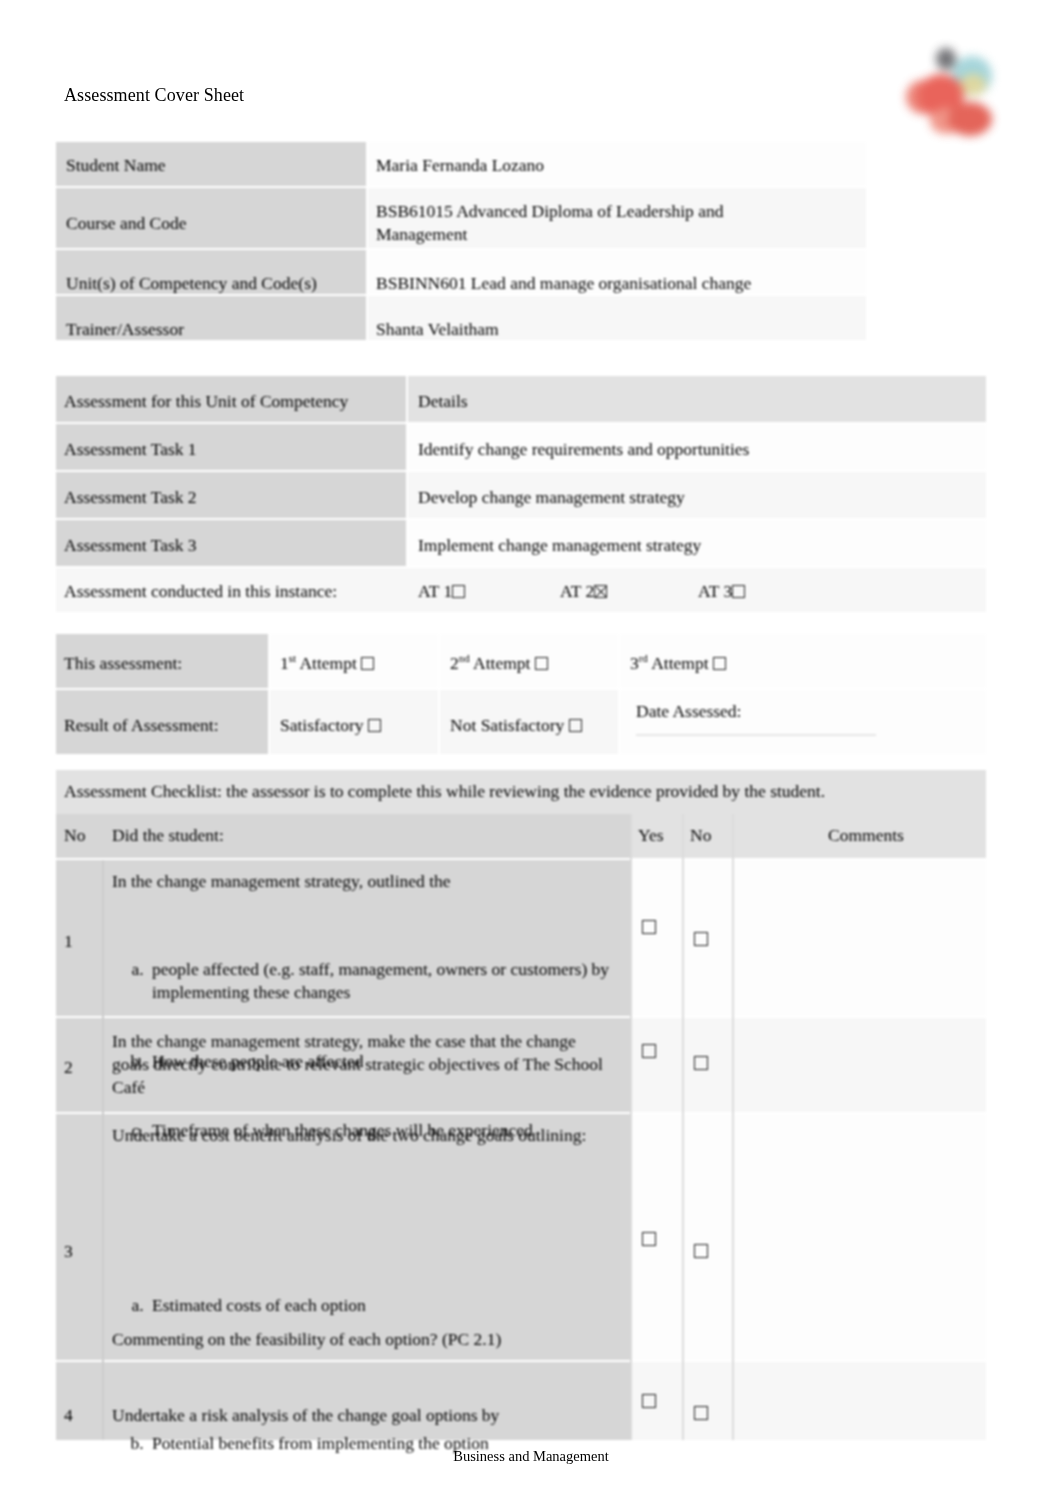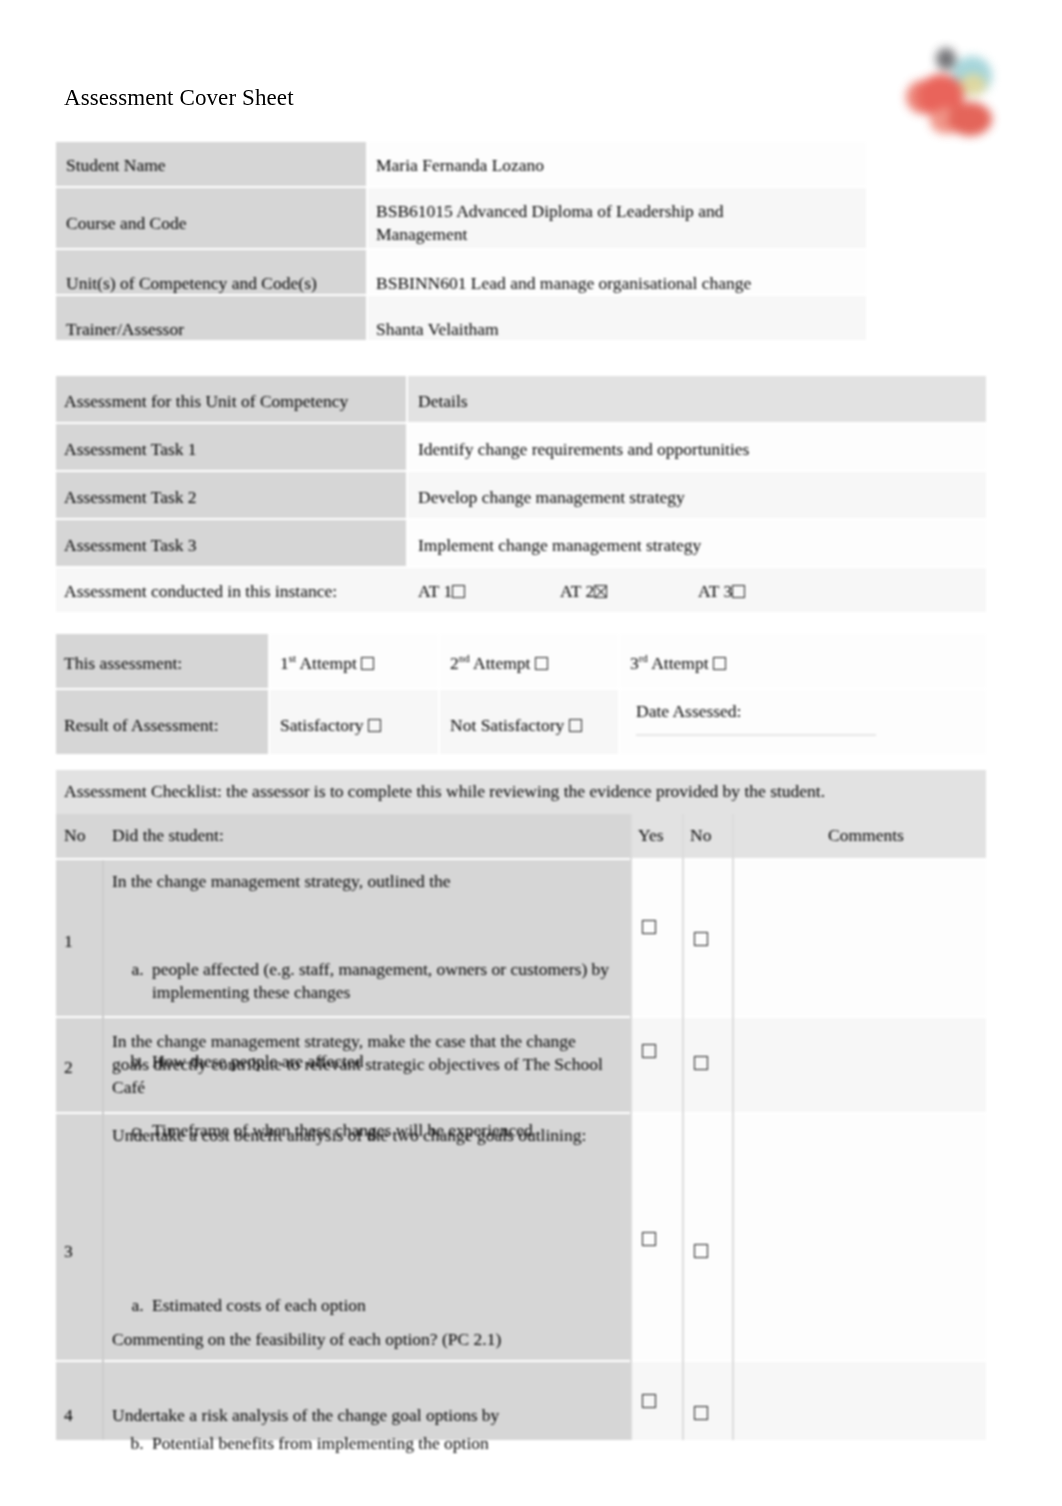--- a/index.html
+++ b/index.html
@@ -22,21 +22,21 @@
     width: 1062px;
     height: 1506px;
     background: #fff;
   }
 
   
   .doc-title {
     position: absolute;
     left: 64px;
     top: 85px;
-    font-size: 23px;
+    font-size: 18px;
     letter-spacing: .1px;
     white-space: nowrap;
   }
   .logo {
     position: absolute;
     left: 900px;
     top: 44px;
     width: 105px;
     height: 95px;
     filter: blur(5px);
@@ -293,14 +293,15 @@
     <div class="cbx-free" style="left:648px; top:478px;"></div>
     <div class="txt" style="left:700px; top:358px; width:236px;"></div>
 
     <div class="txt" style="left:18px; top:638px;">4</div>
     <div class="txt" style="left:66px; top:638px; width:500px;">Undertake a risk analysis of the change goal options by</div>
     <div class="cbx-free" style="left:596px; top:628px;"></div>
     <div class="cbx-free" style="left:648px; top:640px;"></div>
     <div class="txt" style="left:700px; top:638px; width:236px;"></div>
   </div>
 
+  <div class="footer" style="top:1446px;">Business and Management</div>
 
 </div>
 
 </body></html>

